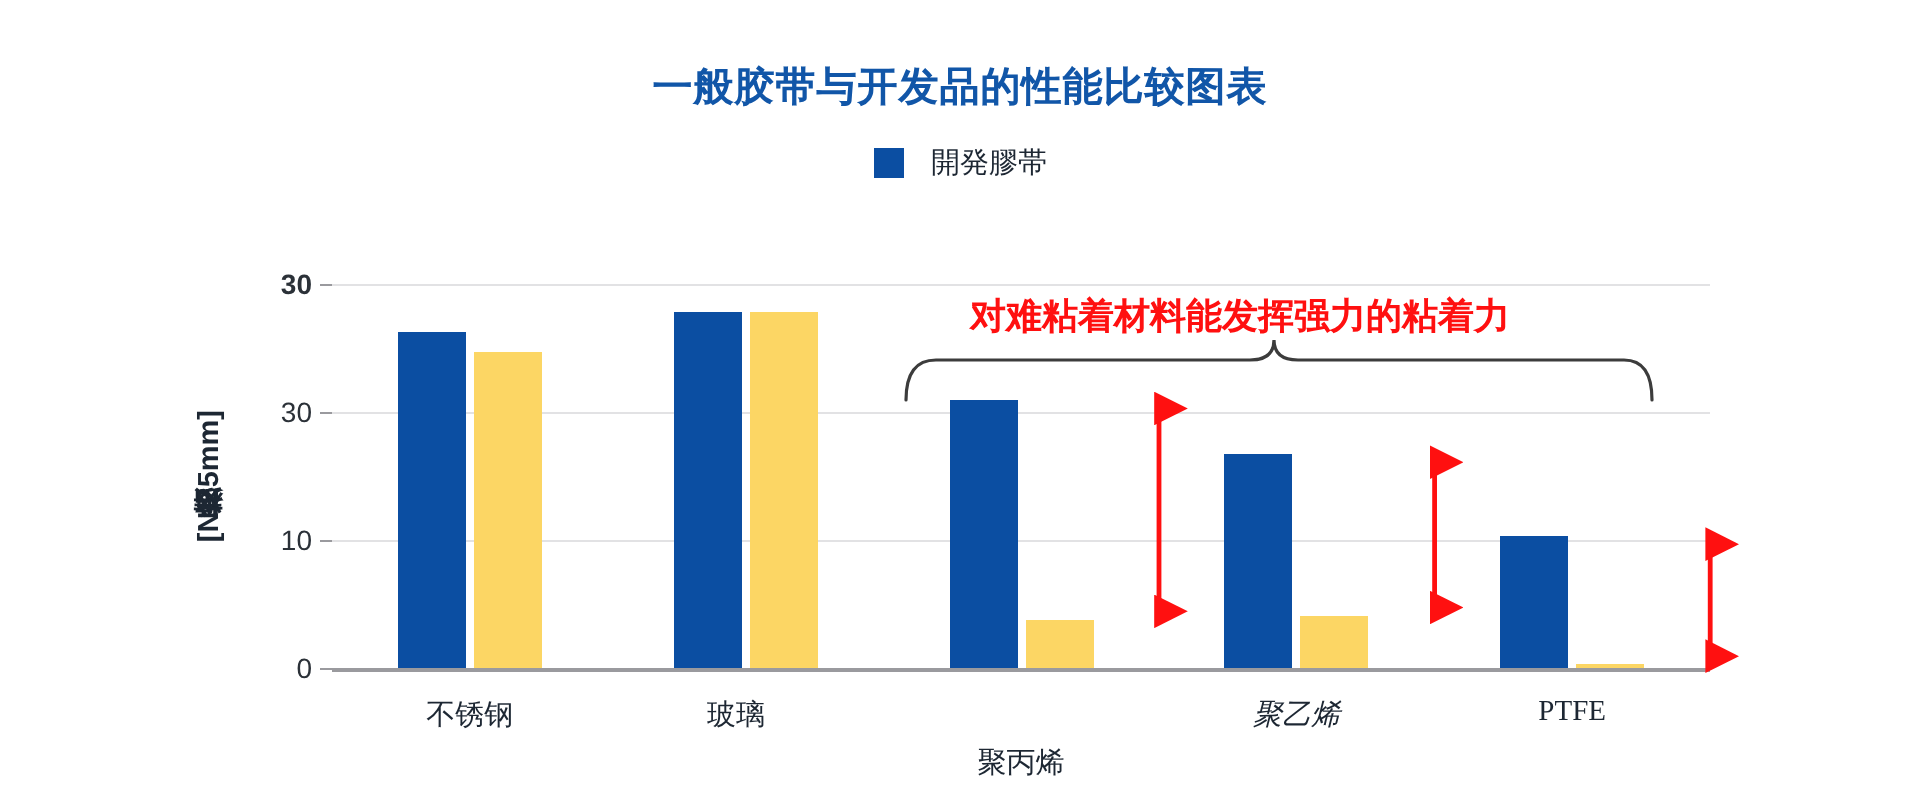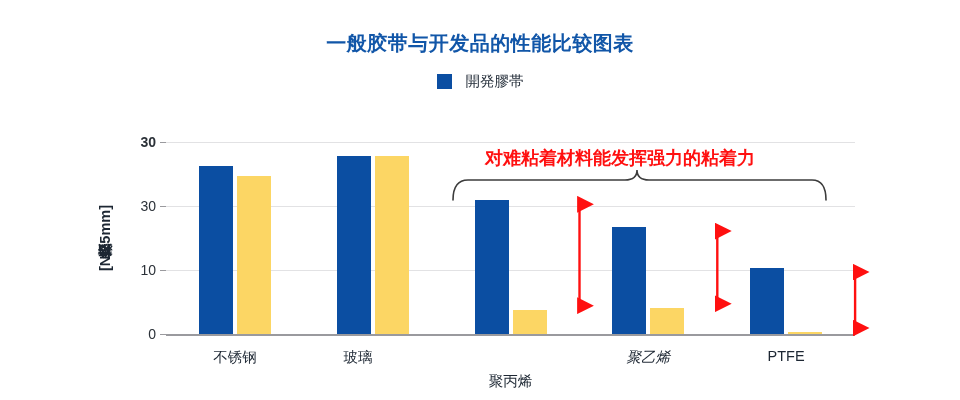--- a/index.html
+++ b/index.html
@@ -202,30 +202,30 @@
       <div class="ytick" style="top: 64px;">30</div>
       <div class="ytick-mark" style="top: 64px;"></div>
       <div class="gridline" style="top: 0px;"></div>
       <div class="ytick" style="top: 0px; font-weight: bold;">30</div>
       <div class="ytick-mark" style="top: 0px;"></div>
       <div class="bar blue" title="開発膠帯 不锈钢: 26.3" style="width: 34px; height: 168.32px; left: 32.9px;"></div>
       <div class="bar yellow" title="一般膠帯 不锈钢: 24.7" style="width: 34px; height: 158.08px; left: 70.9px;"></div>
       <div class="xlabel" style="left: 68.9px;">不锈钢</div>
       <div class="bar blue" title="開発膠帯 玻璃: 27.8" style="width: 34px; height: 177.92px; left: 170.7px;"></div>
       <div class="bar yellow" title="一般膠帯 玻璃: 27.8" style="width: 34px; height: 177.92px; left: 208.7px;"></div>
-      <div class="xlabel" style="left: 192px;">玻璃</div>
+      <div class="xlabel" style="left: 202px;">玻璃</div>
       <div class="bar blue" title="開発膠帯 聚丙烯: 20.9" style="width: 34px; height: 133.76px; left: 308.5px;"></div>
       <div class="bar yellow" title="一般膠帯 聚丙烯: 3.8" style="width: 34px; height: 24.32px; left: 346.5px;"></div>
       <div class="xlabel" style="left: 344.5px; margin-top: 24px;">聚丙烯</div>
       <div class="bar blue" title="開発膠帯 聚乙烯: 16.7" style="width: 34px; height: 106.88px; left: 446.3px;"></div>
       <div class="bar yellow" title="一般膠帯 聚乙烯: 4.1" style="width: 34px; height: 26.24px; left: 484.3px;"></div>
       <div class="xlabel" style="left: 482.3px; font-style: italic;">聚乙烯</div>
       <div class="bar blue" title="開発膠帯 PTFE: 10.3" style="width: 34px; height: 65.92px; left: 584.1px;"></div>
       <div class="bar yellow" title="一般膠帯 PTFE: 0.3" style="width: 34px; height: 1.92px; left: 622.1px;"></div>
-      <div class="xlabel" style="left: 620.1px;">PTFE</div>
+      <div class="xlabel" style="left: 620.1px; font-family: Liberation Serif, serif;">PTFE</div>
     </div>
 
   <svg id="arrows-svg">
     <defs>
       <marker id="ah-up" markerWidth="7" markerHeight="7" refX="3.5" refY="6" orient="auto">
         <path d="M 3.5,0 L 7,7 L 0,7 Z" fill="#ff1010"></path>
       </marker>
       <marker id="ah-down" markerWidth="7" markerHeight="7" refX="3.5" refY="6" orient="auto">
         <path d="M 3.5,0 L 7,7 L 0,7 Z" fill="#ff1010"></path>
       </marker>

